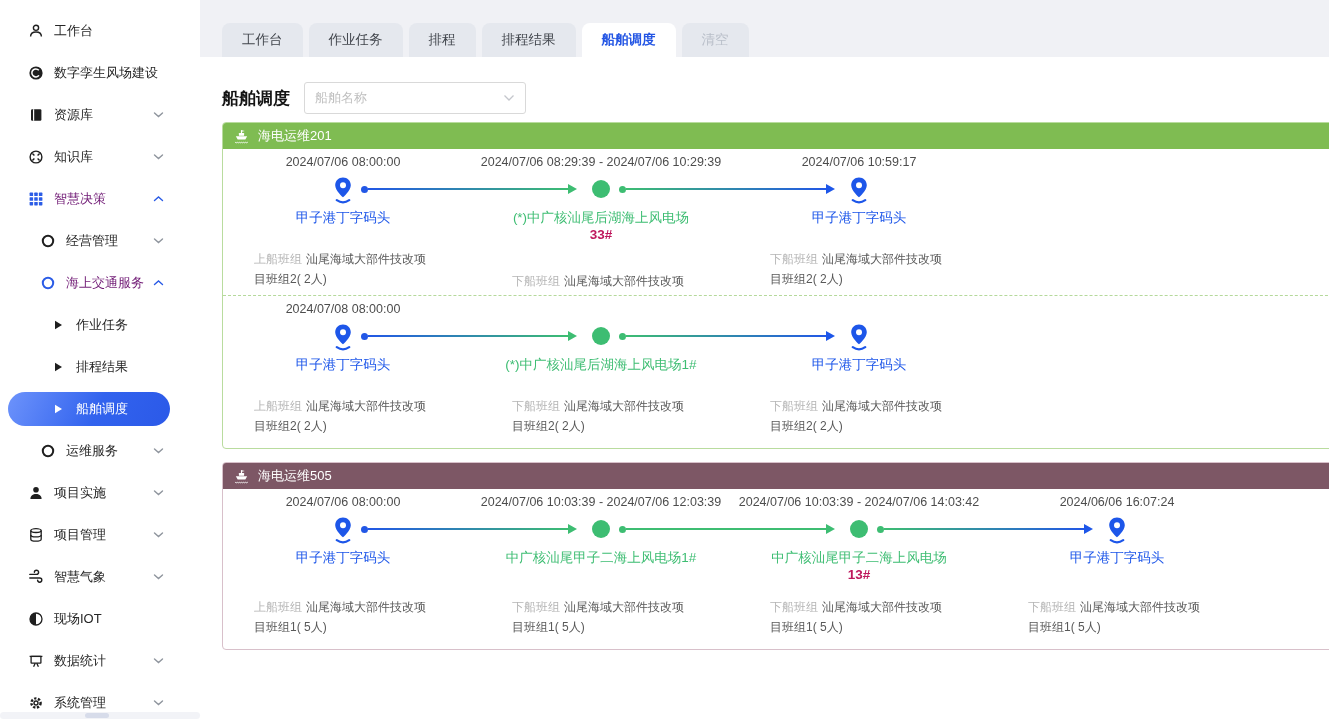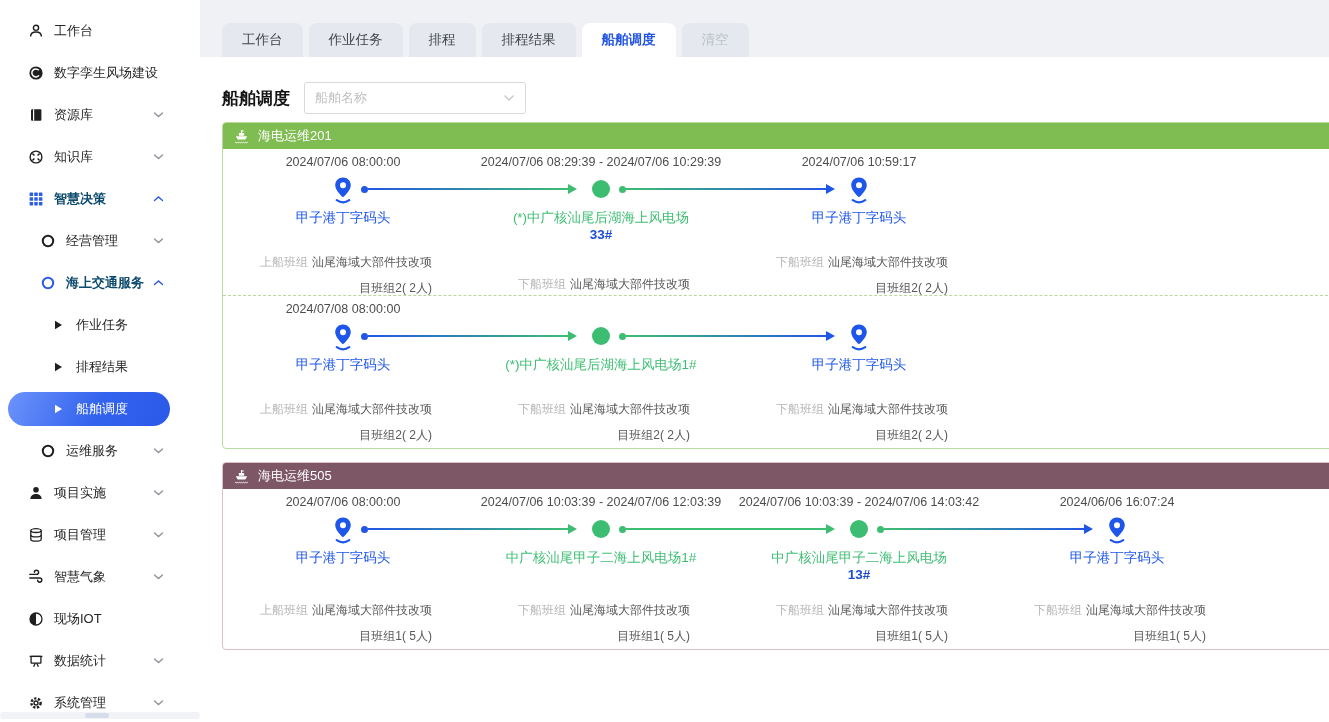--- a/index.html
+++ b/index.html
@@ -6,21 +6,21 @@
   body{width:1329px;height:722px;position:relative;background:#fff;
        font-family:"Liberation Sans","DejaVu Sans",sans-serif;color:#262626;}
 
   
   .sidebar{position:absolute;left:0;top:0;width:200px;height:722px;background:#fff;z-index:3;}
   .side-list{padding-top:10px;}
   .side-item{height:42px;display:flex;align-items:center;position:relative;font-size:13px;color:#262626;cursor:pointer;}
   .lv1{padding-left:28px}.lv2{padding-left:40px}.lv3{padding-left:50px}
   .side-item .ico{width:16px;height:16px;margin-right:10px;flex:none;display:flex;align-items:center;justify-content:center;}
   .side-item .chev{position:absolute;right:36px;top:50%;transform:translateY(-50%);line-height:0;}
-  .side-item.blue{color:#0c4a6e;font-weight:bold;}
+  .side-item.blue{color:#701a75;}
   .side-item.selected{height:34px;margin:4px 30px 4px 8px;padding-left:42px;border-radius:17px;color:#fff;
        background:linear-gradient(115deg,#6d93fb 0%,#3263ee 55%,#2b59e8 100%);}
   .side-scroll{position:absolute;left:0;bottom:3px;width:200px;height:7px;background:#f2f3f7;border-radius:4px;}
   .side-scroll .thumb{position:absolute;left:85px;top:1px;width:24px;height:5px;border-radius:3px;background:#d7dcea;}
 
   
   .main{position:absolute;left:200px;top:0;width:1129px;height:722px;}
   .tabstrip{height:57px;background:#f0f1f5;display:flex;align-items:flex-end;padding-left:22px;gap:6px;}
   .tab{height:34px;line-height:34px;padding:0 20px;font-size:13.5px;color:#41454c;background:#e5e8ee;
        border-radius:8px 8px 0 0;cursor:pointer;white-space:nowrap;}
@@ -45,23 +45,23 @@
   .v146{height:146px}.v152{height:152px}.v160{height:160px}
   .voy-sep{height:0;border-top:1px dashed #b5d99b;}
 
   .stop{position:absolute;top:0;width:280px;height:100%;text-align:center;}
   .stop-date{position:absolute;top:6px;left:0;right:0;font-size:12.5px;color:#4d4d4d;}
   .node-pin{position:absolute;top:27px;left:50%;transform:translateX(-50%);line-height:0;}
   .node-dot{position:absolute;top:31px;left:50%;transform:translateX(-50%);width:18px;height:18px;border-radius:50%;background:#3dbd72;}
   .stop-name{position:absolute;top:60px;left:0;right:0;font-size:13.5px;font-weight:400;}
   .stop-name.port{color:#1d56e9;}
   .stop-name.farm{color:#3dbd72;}
-  .stop-name2{position:absolute;top:78px;left:0;right:0;font-size:13.5px;font-weight:700;color:#1d4ed8;}
+  .stop-name2{position:absolute;top:78px;left:0;right:0;font-size:13.5px;font-weight:700;color:#be185d;}
   .crew-box{position:absolute;top:100px;left:50%;transform:translateX(-50%);width:178px;
-       font-size:12px;line-height:26px;color:#595959;text-align:right;}
+       font-size:12px;line-height:20px;color:#595959;text-align:left;}
   .crew-lbl{color:#b5b5b5;margin-right:4px;}
 
   .conn{position:absolute;top:34px;height:12px;display:flex;align-items:center;}
   .conn .cdot{width:7px;height:7px;border-radius:50%;flex:none;}
   .conn .cline{flex:1;height:2.5px;}
   .conn .carrow{width:0;height:0;border-top:5px solid transparent;border-bottom:5px solid transparent;flex:none;}
   .seg-bg .cdot{background:#2257e6}
   .seg-bg .cline{background:linear-gradient(90deg,#2257e6,#3dbd72)}
   .seg-bg .carrow{border-left:9px solid #3dbd72}
   .seg-gb .cdot{background:#3dbd72}

